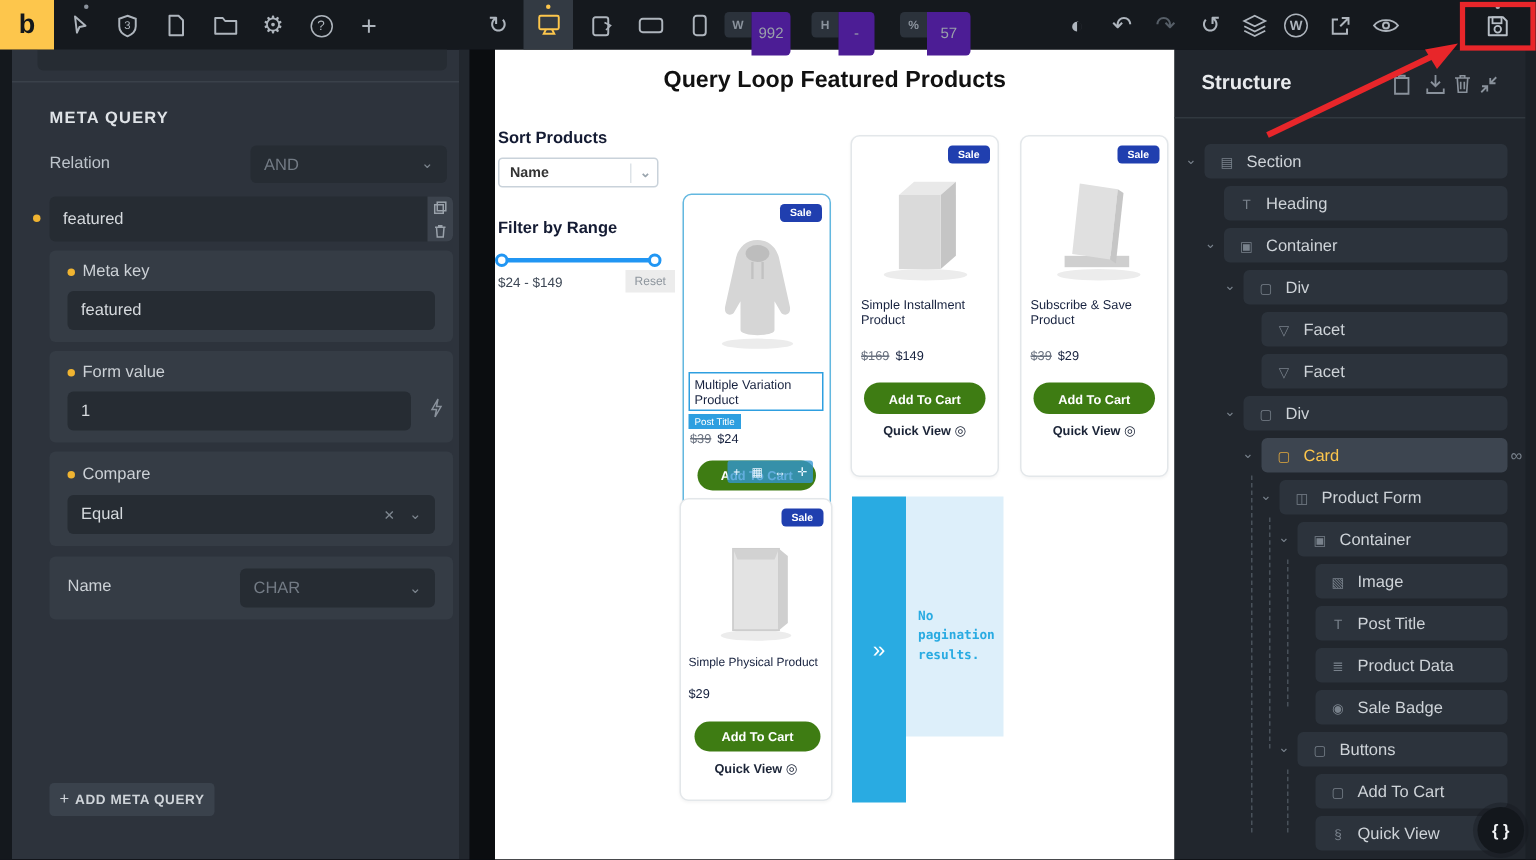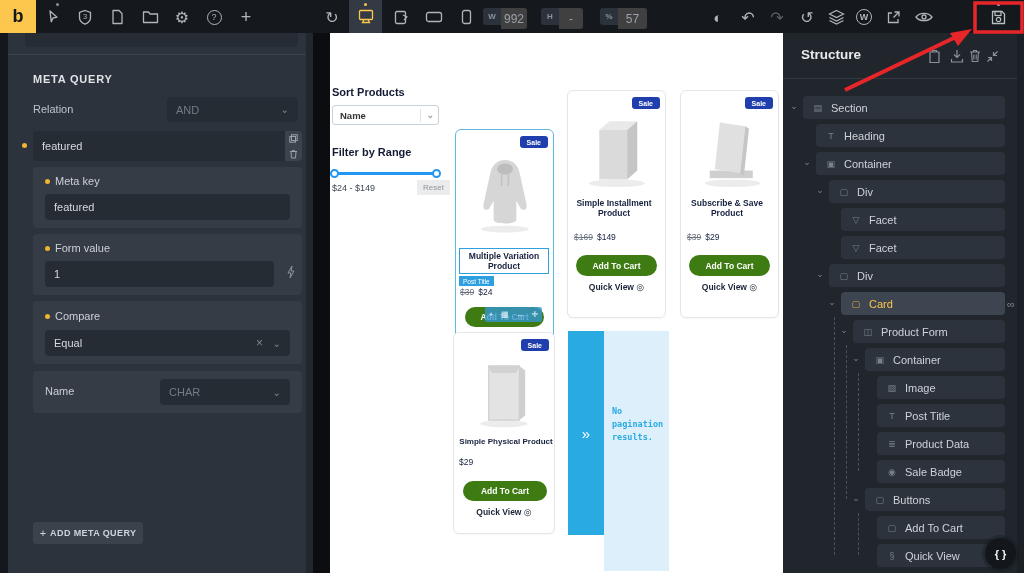--- a/index.html
+++ b/index.html
@@ -17,21 +17,21 @@
   .tbi svg { display:block; }
   .tbi.dim { color:#565e67; }
   .qcirc { width:15px; height:15px; border:1.3px solid #aeb5bd; border-radius:50%;
            font-size:9px; display:flex; align-items:center; justify-content:center; }
   .wpcirc { width:16px; height:16px; border:1.4px solid #aeb5bd; border-radius:50%;
             font-size:9px; font-weight:bold; display:flex; align-items:center; justify-content:center; }
   .bp-active { left:349px; top:0; width:33px; height:33px; background:#333a43; }
   .dot { width:4px; height:4px; border-radius:50%; }
   .chip-label { top:8px; height:17px; background:#2b323b; color:#8a929c; font-size:8px; font-weight:bold;
                 display:flex; align-items:center; justify-content:center; border-radius:3px 0 0 3px; }
-  .chip-value { top:8px; height:21px; background:#404040; color:#9aa1aa; font-size:12px;
+  .chip-value { top:8px; height:29px; background:#4c1d95; color:#9aa1aa; font-size:10px;
                 display:flex; align-items:center; justify-content:center; border-radius:0 3px 3px 0; }
 
   
   #leftpanel { left:0; top:33px; width:313px; height:540px; background:#2d333c; }
   #leftpanel .edge { left:0; top:0; width:8px; height:540px; background:#14181d; }
   #leftpanel .scrolle { left:306px; top:0; width:7px; height:540px; background:#22272e; }
   .divider { height:1px; background:#3a414a; }
   .ptitle { font-size:11px; font-weight:bold; letter-spacing:.8px; color:#dfe3e7; }
   .plabel { font-size:11px; color:#bdc4cb; }
   .group { left:33px; width:269px; background:#353c45; border-radius:4px; }
@@ -59,34 +59,34 @@
   .handle { width:9px; height:9px; border:2px solid #2196f3; background:#fff; border-radius:50%; top:136px; }
   .rangeval { left:2px; top:150px; font-size:9px; color:#3c4654; }
   .resetbtn { left:87px; top:147px; width:33px; height:15px; background:#ececec; border-radius:0;
               color:#8d959d; font-size:8px; display:flex; align-items:center; justify-content:center; }
 
   .card { background:#fff; border:1px solid #e3e7ea; border-radius:6px; box-shadow:0 1px 2px rgba(0,0,0,.04); }
   .card.sel { border:1.5px solid #63b8e0;margin-top:39px; }
   .sale { position:absolute; right:5px; top:6px; background:#203faf; color:#fff; font-size:7px;
           font-weight:bold; padding:2.5px 7px; border-radius:3px; }
   .pimg { position:absolute; left:50%; transform:translateX(-50%); }
-  .ptitle2 { position:absolute; font-size:8.5px; font-weight:bold; color:#16213e; line-height:1.2;text-align:center; }
+  .ptitle2 { position:absolute; font-size:8.5px; font-weight:normal; color:#16213e; line-height:1.2; }
   .price { position:absolute; font-size:8.5px; color:#16213e; }
   .price .old { text-decoration:line-through; color:#6a7280; margin-right:4px; }
   .atc { position:absolute; background:#3e7c13; color:#fff; font-size:8.5px; font-weight:bold;
          border-radius:11px; display:flex; align-items:center; justify-content:center; }
   .qv { position:absolute; width:100%; text-align:center; font-size:8.5px; font-weight:bold; color:#1b2437; }
   .qv .eye { font-weight:normal; font-size:9px; }
   .titlebox { position:absolute; left:3px; right:4px; border:1px solid #2e9fe0; padding:2px 3px; }
   .chipPT { position:absolute; left:3px; background:#2e9fe0; color:#fff; font-size:6.5px; padding:1.5px 4px; }
   .eltools { left:155px; top:274px; width:57px; height:15px; background:rgba(52,150,212,.78); border-radius:2px;
              display:flex; align-items:center; justify-content:space-around; color:#eaf6ff; font-size:8px; z-index:3; }
   .pagi-strip { left:238px; top:298px; width:36px; height:204px; background:#29abe2; color:#fff;
                 display:flex; align-items:center; justify-content:center; font-size:15px; }
-  .pagi-body { left:274px; top:298px; width:65px; height:240px; background:#ddeffa; }
+  .pagi-body { left:274px; top:298px; width:65px; height:160px; background:#ddeffa; }
   .pagi-text { position:absolute; left:8px; top:74px; width:52px; color:#29abe2; font-weight:bold;
                font-family:"DejaVu Sans Mono", monospace; font-size:8.5px; line-height:1.55; }
 
   
   #structure { left:783px; top:33px; width:241px; height:540px; background:#21262d; color:#d0d5da; }
   #structure .scrolle { left:234px; top:0; width:7px; height:540px; background:#1b2026; }
   .stitle { left:18px; top:14px; font-size:13.5px; font-weight:bold; color:#e8eaed; }
   .hico { top:15px; width:16px; height:16px; color:#8a929c; display:flex; align-items:center; justify-content:center; }
   .sdivider { left:0; top:45px; width:234px; height:1px; background:#31383f; }
   .trow { position:absolute; height:23px; background:#2c333c; border-radius:4px;
@@ -276,20 +276,21 @@
 
 
     <div class="abs" style="left:33px; top:489px; width:110px; height:22px; background:#3a424c; border-radius:3px; display:flex; align-items:center; justify-content:center; gap:4px;">
       <span style="color:#cfd4d9; font-size:11px; font-weight:300;">+</span>
       <span style="color:#cfd4d9; font-size:9px; font-weight:bold; letter-spacing:.4px;">ADD META QUERY</span>
     </div>
   </div>
 
   <div id="gap" class="abs"></div>
   <div id="canvas" class="abs">
+    <div class="ctitle abs">Query Loop Featured Products</div>
 
     <div class="flabel abs" style="left:2px; top:53px;">Sort Products</div>
     <div class="sortsel abs">
       <span>Name</span>
       <span class="sc">⌄</span>
     </div>
     <div class="flabel abs" style="left:2px; top:113px;">Filter by Range</div>
     <div class="track abs"></div>
     <span class="handle abs" style="left:0px;"></span>
     <span class="handle abs" style="left:102px;"></span>

